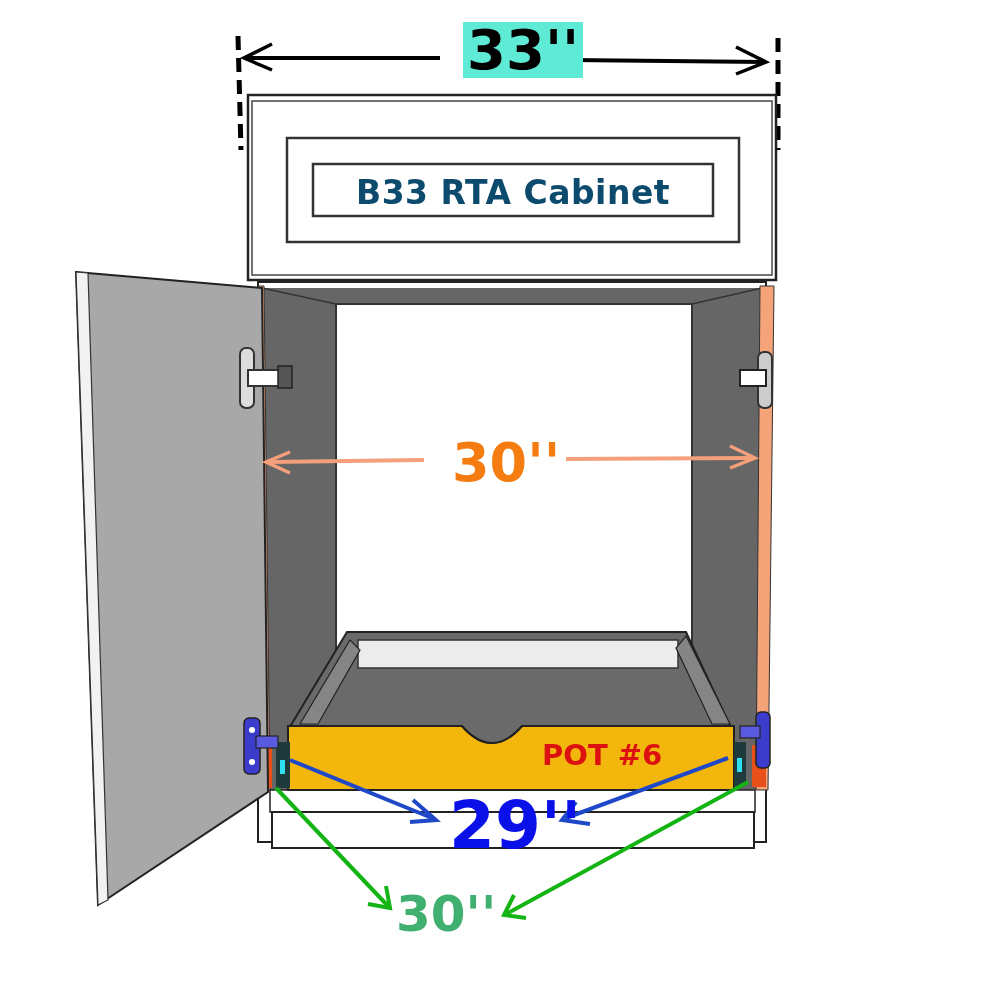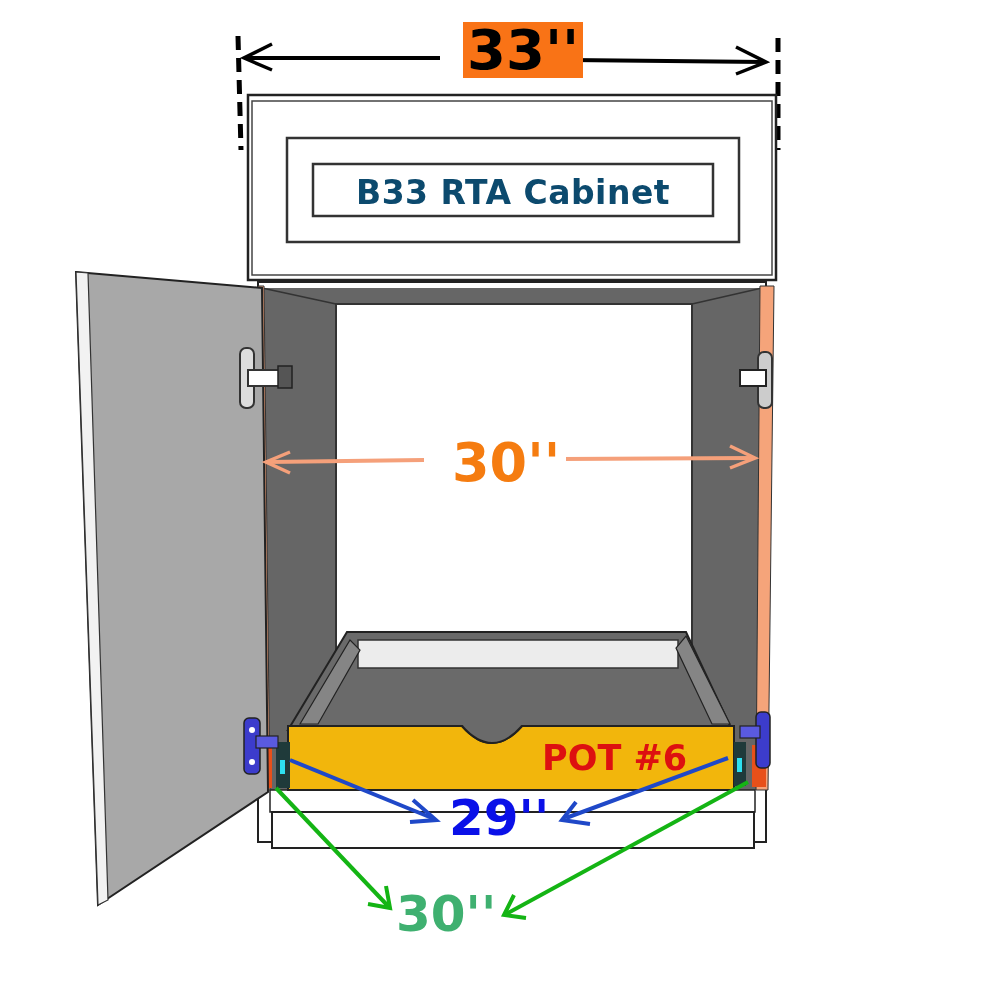--- a/index.html
+++ b/index.html
@@ -1,23 +1,23 @@
 <!DOCTYPE html>
 <html><head>
 <meta charset="utf-8">
 <style>
   html, body { margin: 0; padding: 0; background: #ffffff; }
   body { width: 1000px; height: 1000px; position: relative; overflow: hidden; font-family: "DejaVu Sans", sans-serif; }
   #stage { position: absolute; left: 0; top: 0; width: 1000px; height: 1000px; }
   .lbl { position: absolute; font-family: "DejaVu Sans", sans-serif; font-weight: bold; white-space: nowrap; line-height: 1; }
-  #lbl-top { left: 463px; top: 22px; font-size: 56px; color: #000; background: #f97316; padding: 0 4px; }
+  #lbl-top { left: 463px; top: 22px; font-size: 56px; color: #000; background: #5eead4; padding: 0 4px; }
   #lbl-title { left: 356px; top: 176px; font-size: 33px; color: #0c4a6e; letter-spacing: 0.5px; }
   #lbl-inner { left: 446px; top: 436px; font-size: 54px; background: #fff; padding: 0 6px; }
-  #lbl-pot { left: 542px; top: 741px; font-size: 35px; }
-  #lbl-drawer { left: 449px; top: 793px; font-size: 50px; }
+  #lbl-pot { left: 542px; top: 741px; font-size: 29px; }
+  #lbl-drawer { left: 449px; top: 793px; font-size: 66px; }
   #lbl-depth { left: 396px; top: 889px; font-size: 50px; }
 </style>
 </head>
 <body>
 
 <div id="stage">
 <svg width="1000" height="1000" viewBox="0 0 1000 1000" xmlns="http://www.w3.org/2000/svg">
 
   <g>
     <line x1="238" y1="36" x2="241" y2="150" stroke="#000" stroke-width="5" stroke-dasharray="14 8"></line>

